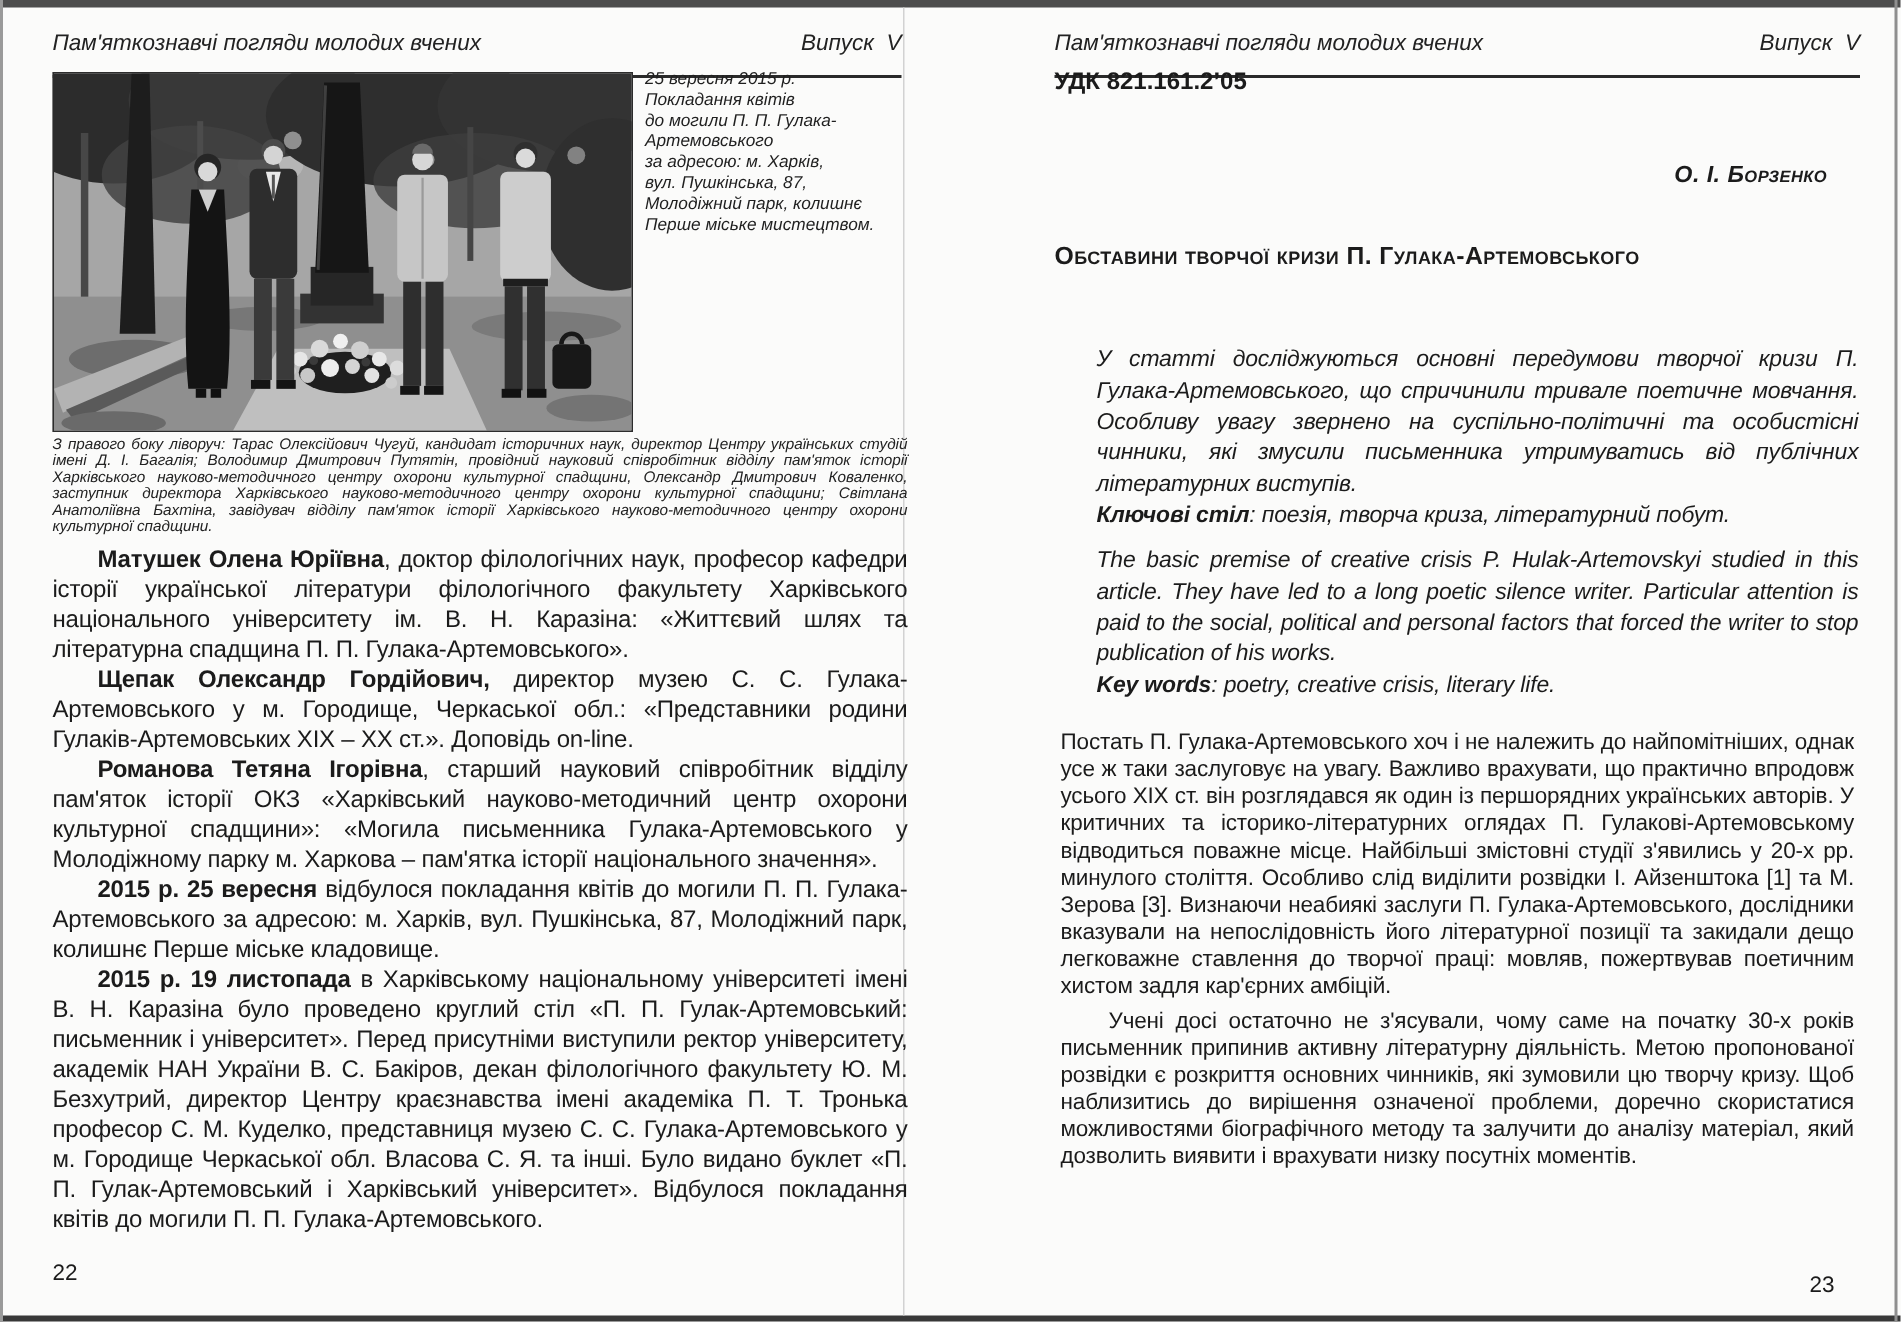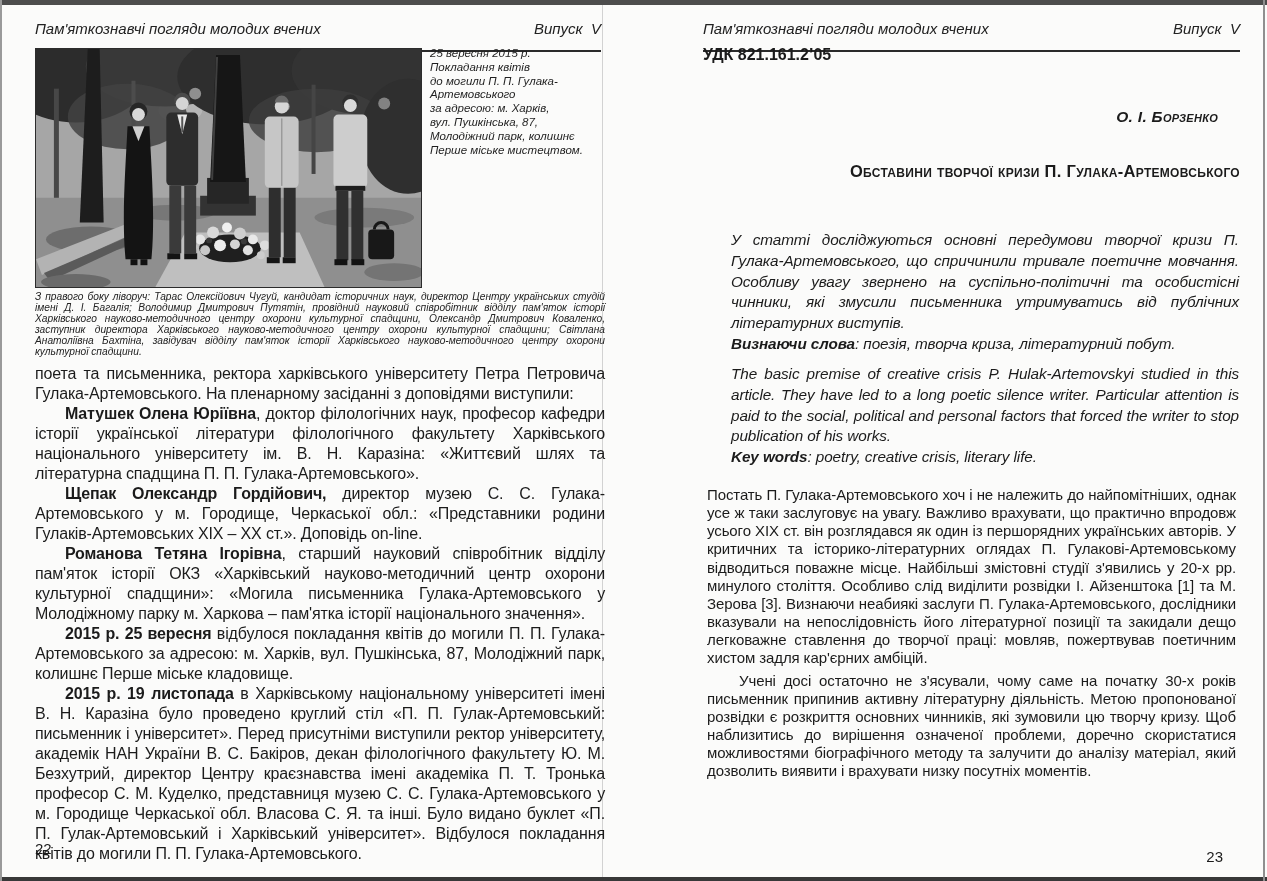--- a/index.html
+++ b/index.html
@@ -46,21 +46,21 @@
   .pageno-left{position:absolute;left:35px;top:840px;font-size:15px;}
 
   
   .udc{position:absolute;left:703px;top:46px;font-size:16px;font-weight:bold;}
   .author{
     position:absolute;left:703px;top:108px;width:537px;box-sizing:border-box;
     text-align:right;padding-right:22px;
     font-weight:bold;font-style:italic;font-variant:small-caps;font-size:15.5px;letter-spacing:.3px;
   }
   .article-title{
-    position:absolute;left:703px;top:162px;width:537px;text-align:right;
+    position:absolute;left:703px;top:162px;width:537px;text-align:left;
     font-weight:bold;font-variant:small-caps;font-size:16.5px;letter-spacing:.3px;
   }
   .annotation{
     position:absolute;left:731px;width:508px;
     font-style:italic;font-size:15.3px;line-height:20.8px;text-align:justify;letter-spacing:-0.1px;
   }
   .annotation.ua{top:230px;}
   .annotation.en{top:364px;}
   .annotation .kw-label{font-weight:bold;}
   .body-right{
@@ -202,42 +202,41 @@
   <div>Артемовського</div>
   <div>за адресою: м. Харків,</div>
   <div>вул. Пушкінська, 87,</div>
   <div>Молодіжний парк, колишнє</div>
   <div>Перше міське мистецтвом.</div>
 </div>
 
 <div class="photo-bottom-caption">З правого боку ліворуч: Тарас Олексійович Чугуй, кандидат історичних наук, директор Центру українських студій імені Д. І. Багалія; Володимир Дмитрович Путятін, провідний науковий співробітник відділу пам'яток історії Харківського науково-методичного центру охорони культурної спадщини, Олександр Дмитрович Коваленко, заступник директора Харківського науково-методичного центру охорони культурної спадщини; Світлана Анатоліївна Бахтіна, завідувач відділу пам'яток історії Харківського науково-методичного центру охорони культурної спадщини.</div>
 
 <div class="body-left">
-  <p class="flush"><span>поета та письменника, ректора харківського університету Петра Петровича Гулака-Артемовського. На пленарному засіданні з доповідями виступили:</span></p>
   <p><b>Матушек Олена Юріївна</b><span>, доктор філологічних наук, професор кафедри історії української літератури філологічного факультету Харківського національного університету ім. В. Н. Каразіна: «Життєвий шлях та літературна спадщина П. П. Гулака-Артемовського».</span></p>
   <p><b>Щепак Олександр Гордійович,</b><span> директор музею С. С. Гулака-Артемовського у м. Городище, Черкаської обл.: «Представники родини Гулаків-Артемовських XIX – XX ст.». Доповідь on-line.</span></p>
   <p><b>Романова Тетяна Ігорівна</b><span>, старший науковий співробітник відділу пам'яток історії ОКЗ «Харківський науково-методичний центр охорони культурної спадщини»: «Могила письменника Гулака-Артемовського у Молодіжному парку м. Харкова – пам'ятка історії національного значення».</span></p>
   <p><b>2015 р. 25 вересня</b><span> відбулося покладання квітів до могили П. П. Гулака-Артемовського за адресою: м. Харків, вул. Пушкінська, 87, Молодіжний парк, колишнє Перше міське кладовище.</span></p>
   <p><b>2015 р. 19 листопада</b><span> в Харківському національному університеті імені В. Н. Каразіна було проведено круглий стіл «П. П. Гулак-Артемовський: письменник і університет». Перед присутніми виступили ректор університету, академік НАН України В. С. Бакіров, декан філологічного факультету Ю. М. Безхутрий, директор Центру краєзнавства імені академіка П. Т. Тронька професор С. М. Куделко, представниця музею С. С. Гулака-Артемовського у м. Городище Черкаської обл. Власова С. Я. та інші. Було видано буклет «П. П. Гулак-Артемовський і Харківський університет». Відбулося покладання квітів до могили П. П. Гулака-Артемовського.</span></p>
 </div>
 
 <div class="pageno-left">22</div>
 
 <div class="running-head rp">
   <span>Пам'яткознавчі погляди молодих вчених</span>
   <span class="issue">Випуск  V</span>
 </div>
 
 <div class="udc">УДК 821.161.2’05</div>
 <div class="author">О. І. Борзенко</div>
 <div class="article-title">Обставини творчої кризи П. Гулака-Артемовського</div>
 
 <div class="annotation ua">
   <span>У статті досліджуються основні передумови творчої кризи П. Гулака-Артемовського, що спричинили тривале поетичне мовчання. Особливу увагу звернено на суспільно-політичні та особистісні чинники, які змусили письменника утримуватись від публічних літературних виступів.</span><br>
-  <span class="kw-label">Визнаючи слова</span><span>: поезія, творча криза, літературний побут.</span>
+  <span class="kw-label">Ключові стіл</span><span>: поезія, творча криза, літературний побут.</span>
 </div>
 
 <div class="annotation en">
   <span>The basic premise of creative crisis P. Hulak-Artemovskyi studied in this article. They have led to a long poetic silence writer. Particular attention is paid to the social, political and personal factors that forced the writer to stop publication of his works.</span><br>
   <span class="kw-label">Key words</span><span>: poetry, creative crisis, literary life.</span>
 </div>
 
 <div class="body-right">
   <p class="flush">Постать П. Гулака-Артемовського хоч і не належить до найпомітніших, однак усе ж таки заслуговує на увагу. Важливо врахувати, що практично впродовж усього XIX ст. він розглядався як один із першорядних українських авторів. У критичних та історико-літературних оглядах П. Гулакові-Артемовському відводиться поважне місце. Найбільші змістовні студії з'явились у 20-х рр. минулого століття. Особливо слід виділити розвідки І. Айзенштока [1] та М. Зерова [3]. Визнаючи неабиякі заслуги П. Гулака-Артемовського, дослідники вказували на непослідовність його літературної позиції та закидали дещо легковажне ставлення до творчої праці: мовляв, пожертвував поетичним хистом задля кар'єрних амбіцій.</p>
   <p>Учені досі остаточно не з'ясували, чому саме на початку 30-х років письменник припинив активну літературну діяльність. Метою пропонованої розвідки є розкриття основних чинників, які зумовили цю творчу кризу. Щоб наблизитись до вирішення означеної проблеми, доречно скористатися можливостями біографічного методу та залучити до аналізу матеріал, який дозволить виявити і врахувати низку посутніх моментів.</p>

